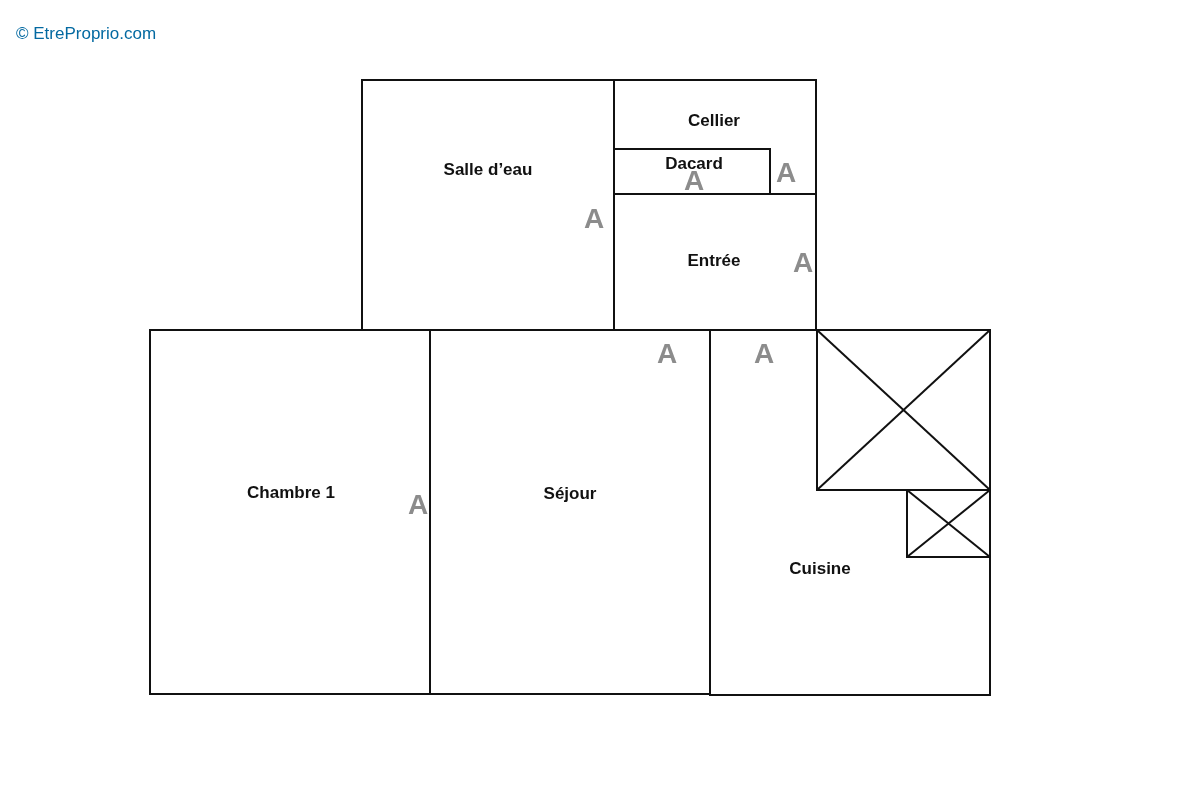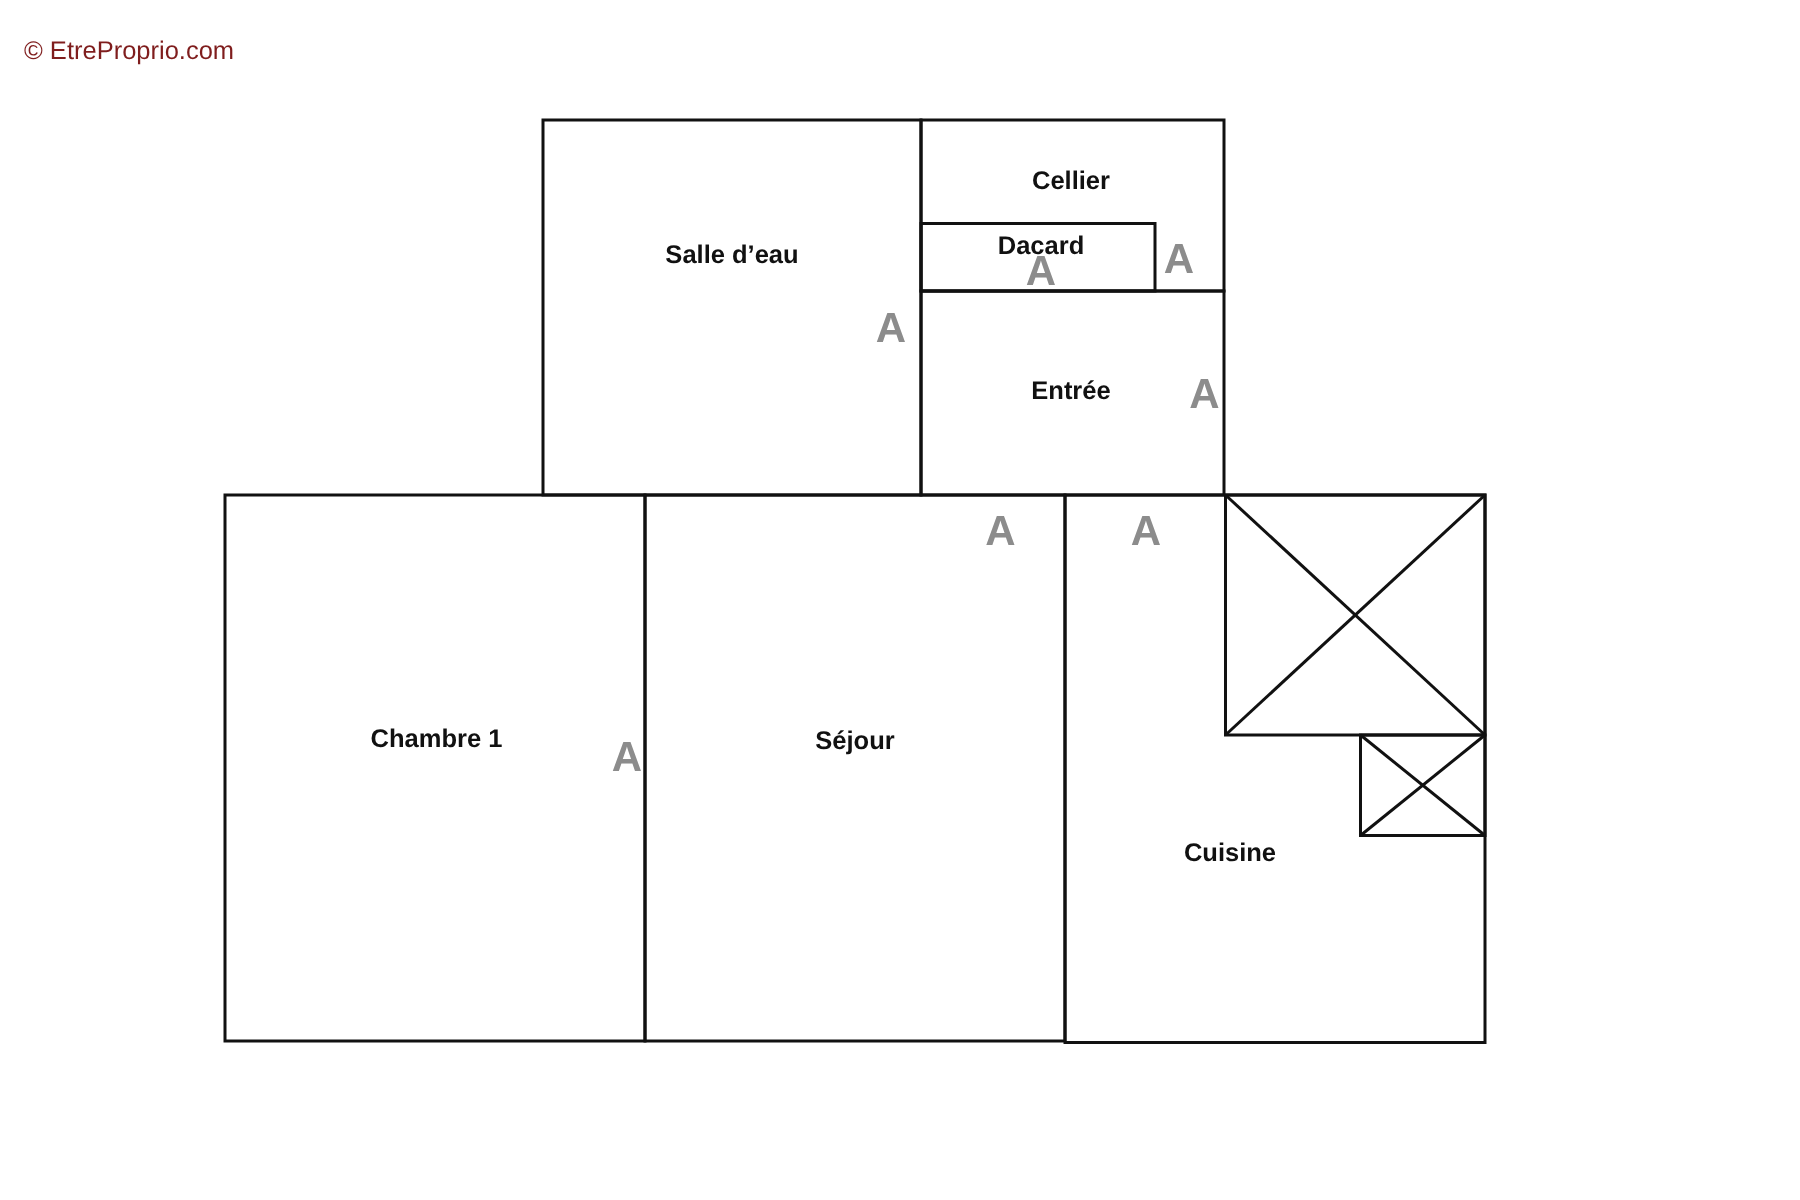--- a/index.html
+++ b/index.html
@@ -1,18 +1,18 @@
 <!DOCTYPE html>
 <html><head>
 <meta charset="utf-8">
 <style>
   html, body { margin:0; padding:0; background:#ffffff; }
   body { width:1200px; height:800px; position:relative; overflow:hidden;
          font-family:"Liberation Sans", sans-serif; }
-  .wm { position:absolute; left:16px; top:24px; font-size:17px; color:#7f1d1d; }
+  .wm { position:absolute; left:16px; top:24px; font-size:17px; color:#0369a1; }
   svg { position:absolute; left:0; top:0; }
   .room-label { font-family:"Liberation Sans", sans-serif; font-weight:bold; font-size:17px; fill:#111; text-anchor:middle; }
   .door { font-family:"Liberation Sans", sans-serif; font-weight:bold; font-size:28px; fill:#8c8c8c; text-anchor:middle; }
   .wall { fill:none; stroke:#111; stroke-width:2; }
 </style>
 </head>
 <body>
 
 <div class="wm">© EtreProprio.com</div>
 

